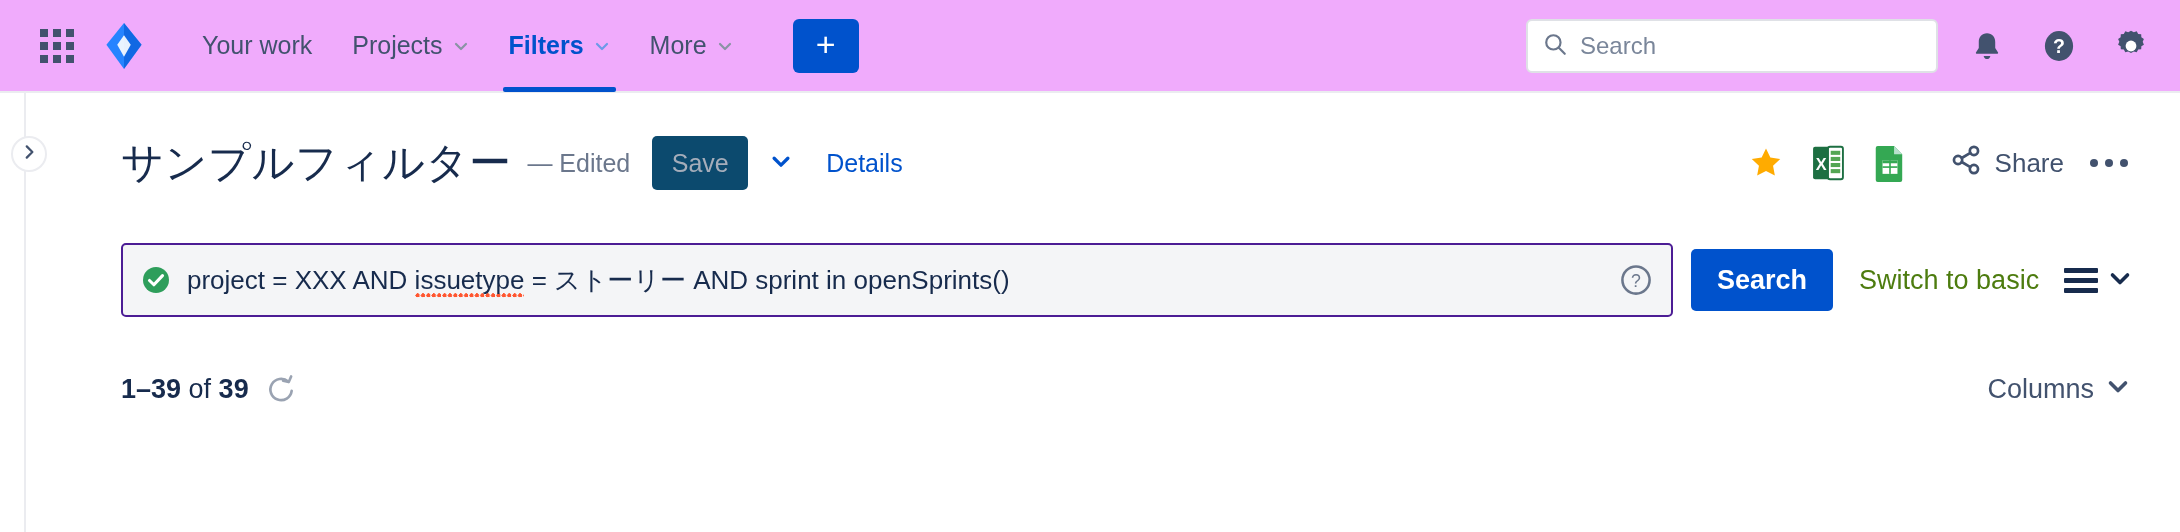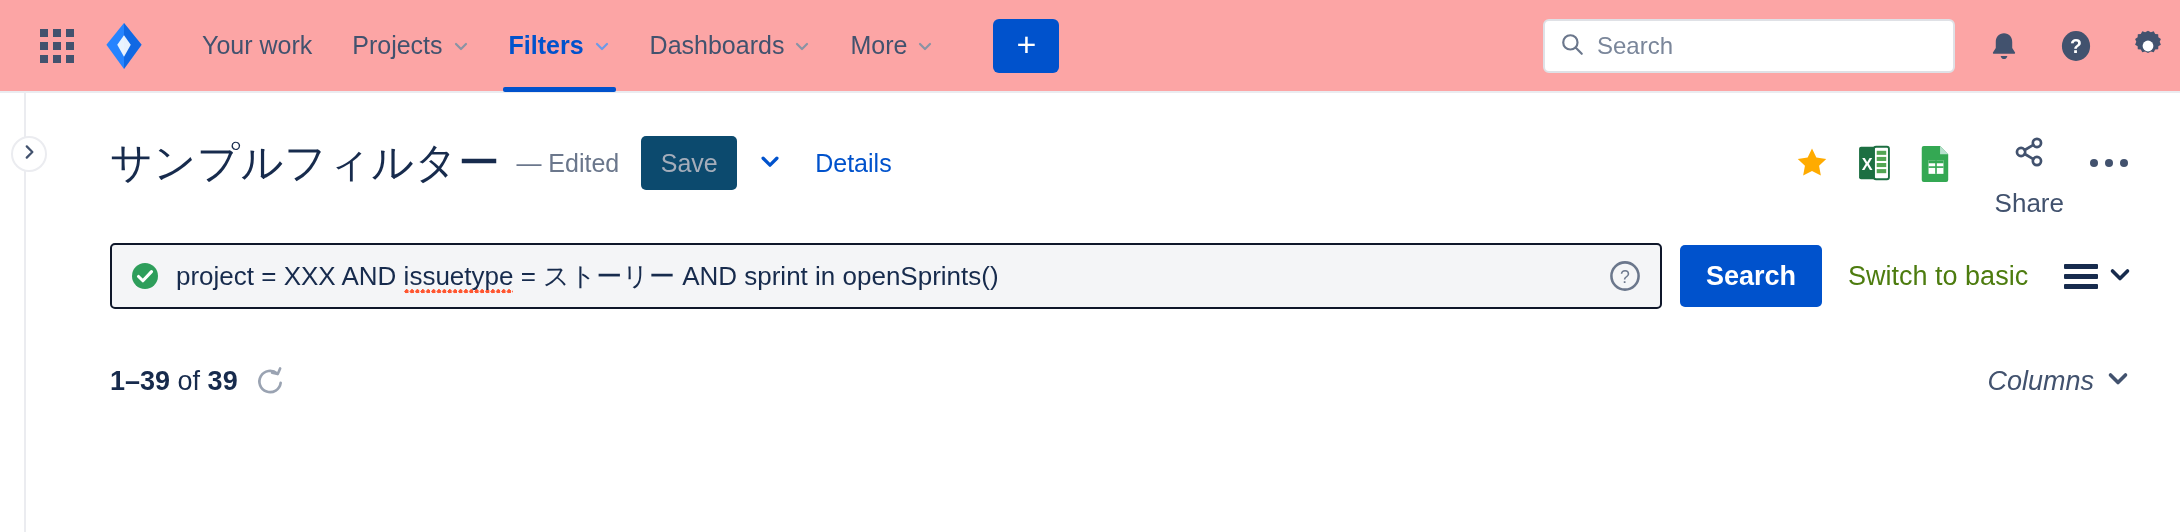--- a/index.html
+++ b/index.html
@@ -9,23 +9,23 @@
     font-family: "Liberation Sans", sans-serif;
     overflow: hidden;
   }
 
   
   .topnav {
     position: relative;
     height: 93px;
     display: flex;
     align-items: center;
-    background: #fca5a5;
+    background: #f0abfc;
     border-bottom: 2px solid #ebecf0;
-    padding: 0 9px 0 26px;
+    padding: 0 26px 0 26px;
   }
   .app-switcher {
     width: 42px; height: 42px;
     display: grid;
     grid-template-columns: repeat(3, 8px);
     grid-template-rows: repeat(3, 8px);
     gap: 5px;
     align-content: center;
     justify-content: center;
     margin-left: 10px;
@@ -98,21 +98,21 @@
     left: 11px; top: 43px;
     width: 36px; height: 36px;
     border-radius: 50%;
     background: #fff;
     border: 2px solid #ebecf0;
     display: flex; align-items: center; justify-content: center;
     cursor: pointer;
   }
 
   
-  .content { position: relative; padding-left: 110px; padding-right: 40px; }
+  .content { position: relative; padding-left: 110px; padding-right: 40px; margin-left: 11px; }
 
   .title-row {
     display: flex; align-items: center;
     height: 92px;
     margin-top: 24px;
   }
   .filter-title {
     font-size: 42px;
     color: #172b4d;
     font-weight: 400;
@@ -158,36 +158,35 @@
     display: flex; align-items: center; justify-content: center;
     cursor: pointer;
   }
   .action-text {
     display: flex; align-items: center; gap: 12px;
     height: 56px; padding: 0 14px;
     font-size: 26px; color: #42526e;
     cursor: pointer;
     margin-left: 14px;
     white-space: nowrap;
-    flex-direction: column;
   }
   .more-dots { display: flex; gap: 7px; align-items: center; }
   .more-dots i { width: 8px; height: 8px; border-radius: 50%; background: #42526e; display: block; }
 
   
   .jql-row {
     display: flex; align-items: center;
     margin-top: 34px;
     gap: 0;
   }
   .jql-field {
     flex: 0 0 1552px;
-    height: 66px;
+    height: 74px;
     background: #f4f5f7;
-    border: 2px solid #0f172a;
+    border: 2px solid #4c1d95;
     border-radius: 5px;
     display: flex; align-items: center;
     padding: 0 18px 0 18px;
     cursor: text;
     justify-content: flex-end;
   }
   .jql-ok { width: 30px; height: 30px; flex: none; }
   .jql-text {
     margin-left: 16px;
     font-size: 26px;
@@ -245,21 +244,20 @@
     color: #172b4d;
   }
   .results-count b { font-weight: 700; }
   .refresh-icon { margin-left: 16px; width: 32px; height: 32px; cursor: pointer; display: inline-flex; }
   .columns-btn {
     margin-left: auto;
     display: flex; align-items: center; gap: 12px;
     font-size: 27px; color: #42526e;
     cursor: pointer;
     padding-right: 10px;
-    font-style: italic;
   }
 </style>
 </head>
 <body>
 
 <div class="topnav">
 
   <div class="app-switcher">
     <i></i>
       <i></i>
@@ -297,28 +295,20 @@
 
     <div class="nav-item active">
       <span>Filters</span>
       <span class="chev">
         <svg width="16" height="16" viewBox="0 0 16 16">
             <path d="M3 6 L8 11 L13 6" stroke="#6c9ae8" stroke-width="2.2" fill="none" stroke-linecap="round" stroke-linejoin="round"></path>
           </svg>
       </span>
     </div>
 
-    <div class="nav-item">
-      <span>Dashboards</span>
-      <span class="chev">
-        <svg width="16" height="16" viewBox="0 0 16 16">
-            <path d="M3 6 L8 11 L13 6" stroke="#8993a4" stroke-width="2.2" fill="none" stroke-linecap="round" stroke-linejoin="round"></path>
-          </svg>
-      </span>
-    </div>
 
     <div class="nav-item">
       <span>More</span>
       <span class="chev">
         <svg width="16" height="16" viewBox="0 0 16 16">
             <path d="M3 6 L8 11 L13 6" stroke="#8993a4" stroke-width="2.2" fill="none" stroke-linecap="round" stroke-linejoin="round"></path>
           </svg>
       </span>
     </div>
 

